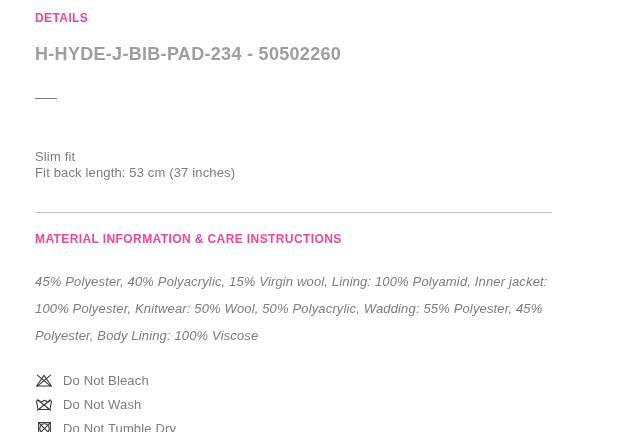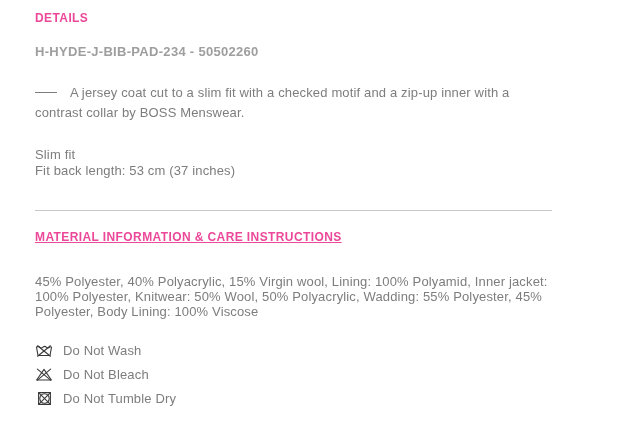--- a/index.html
+++ b/index.html
@@ -14,21 +14,21 @@
     width: 555px;
   }
   .section-heading {
     font-size: 12px;
     font-weight: bold;
     letter-spacing: 0.4px;
     color: #ec4899;
   }
   .product-code {
     margin-top: 19px;
-    font-size: 13px;
+    font-size: 18px;
     font-weight: bold;
     letter-spacing: 0.3px;
     color: #9e9e9e;
   }
   .body-text {
     font-size: 13px;
     line-height: 20px;
     color: #7d7d7d;
     letter-spacing: 0.15px;
   }
@@ -38,38 +38,39 @@
   }
   .desc-dash {
     display: inline-block;
     width: 22px;
     height: 1px;
     background: #7d7d7d;
     vertical-align: 4px;
     margin-right: 13px;
   }
   .fit-block {
-    margin-top: 24px;
+    margin-top: 40px;
     font-size: 13px;
     line-height: 16px;
     color: #7d7d7d;
     letter-spacing: 0.15px;
   }
   .fit-block div { margin-bottom: 0; height: 16px; }
   .divider {
     border: none;
     border-top: 1px solid #c9c9c9;
     width: 517px;
     margin: 31px 0 0 0;
   }
-  .material-heading { margin-top: 19px; text-decoration: underline; }
+  .material-heading { margin-top: 19px; }
   .composition {
-    margin-top: 30px;
+    margin-top: 22px;
     width: 520px;
-    line-height: 15px;
+    line-height: 27px;
+    font-style: italic;
   }
   .care-list {
     list-style: none;
     margin-top: 19px;
   }
   .care-item {
     display: flex;
     align-items: center;
     height: 24px;
   }
@@ -91,55 +92,55 @@
 </style>
 </head>
 <body>
 
 <div class="page">
 
   <h2 class="section-heading">DETAILS</h2>
 
   <div class="product-code">H-HYDE-J-BIB-PAD-234 - 50502260</div>
 
-  <p class="body-text description"><span class="desc-dash"></span><span>A jersey coat cut to a slim fit with a checked motif and a zip-up inner with a contrast collar by BOSS Menswear.</span></p>
+  <p class="body-text description"><span class="desc-dash"></span></p>
 
   <div class="fit-block">
     <div>Slim fit</div>
     <div>Fit back length: 53 cm (37 inches)</div>
   </div>
 
   <hr class="divider">
 
   <h2 class="section-heading material-heading">MATERIAL INFORMATION &amp; CARE INSTRUCTIONS</h2>
 
   <p class="body-text composition">45% Polyester, 40% Polyacrylic, 15% Virgin wool, Lining: 100% Polyamid, Inner jacket: 100% Polyester, Knitwear: 50% Wool, 50% Polyacrylic, Wadding: 55% Polyester, 45% Polyester, Body Lining: 100% Viscose</p>
 
   <ul class="care-list">
 
     <li class="care-item">
       <span class="care-icon">
         <svg width="18" height="15" viewBox="0 0 18 15" fill="none" stroke="#3a3a3a" stroke-width="1.1" stroke-linecap="round" stroke-linejoin="round">
+          <path d="M9,2.4 L16.4,13 H1.6 Z"></path>
+          <line x1="2.4" y1="2.2" x2="15.6" y2="13.2"></line>
+          <line x1="15.6" y1="2.2" x2="2.4" y2="13.2"></line>
+        </svg>
+      </span>
+      <span class="care-label">Do Not Bleach</span>
+    </li>
+
+    <li class="care-item">
+      <span class="care-icon">
+        <svg width="18" height="15" viewBox="0 0 18 15" fill="none" stroke="#3a3a3a" stroke-width="1.1" stroke-linecap="round" stroke-linejoin="round">
           <path d="M1.5,4.2 Q3,2.6 4.7,4.2 T8,4.2 T11.3,4.2 T14.6,4.2 Q15.6,3.2 16.5,4.2 L15,12.5 H3 Z"></path>
           <line x1="2.6" y1="2.8" x2="15.4" y2="13.2"></line>
           <line x1="15.4" y1="2.8" x2="2.6" y2="13.2"></line>
         </svg>
       </span>
       <span class="care-label">Do Not Wash</span>
-    </li>
-
-    <li class="care-item">
-      <span class="care-icon">
-        <svg width="18" height="15" viewBox="0 0 18 15" fill="none" stroke="#3a3a3a" stroke-width="1.1" stroke-linecap="round" stroke-linejoin="round">
-          <path d="M9,2.4 L16.4,13 H1.6 Z"></path>
-          <line x1="2.4" y1="2.2" x2="15.6" y2="13.2"></line>
-          <line x1="15.6" y1="2.2" x2="2.4" y2="13.2"></line>
-        </svg>
-      </span>
-      <span class="care-label">Do Not Bleach</span>
     </li>
 
     <li class="care-item">
       <span class="care-icon">
         <svg width="15" height="15" viewBox="0 0 15 15" fill="none" stroke="#3a3a3a" stroke-width="1.1" stroke-linecap="round" stroke-linejoin="round">
           <rect x="1.6" y="1.6" width="11.8" height="11.8"></rect>
           <circle cx="7.5" cy="7.5" r="4.7"></circle>
           <line x1="1.6" y1="1.6" x2="13.4" y2="13.4"></line>
           <line x1="13.4" y1="1.6" x2="1.6" y2="13.4"></line>
         </svg>

